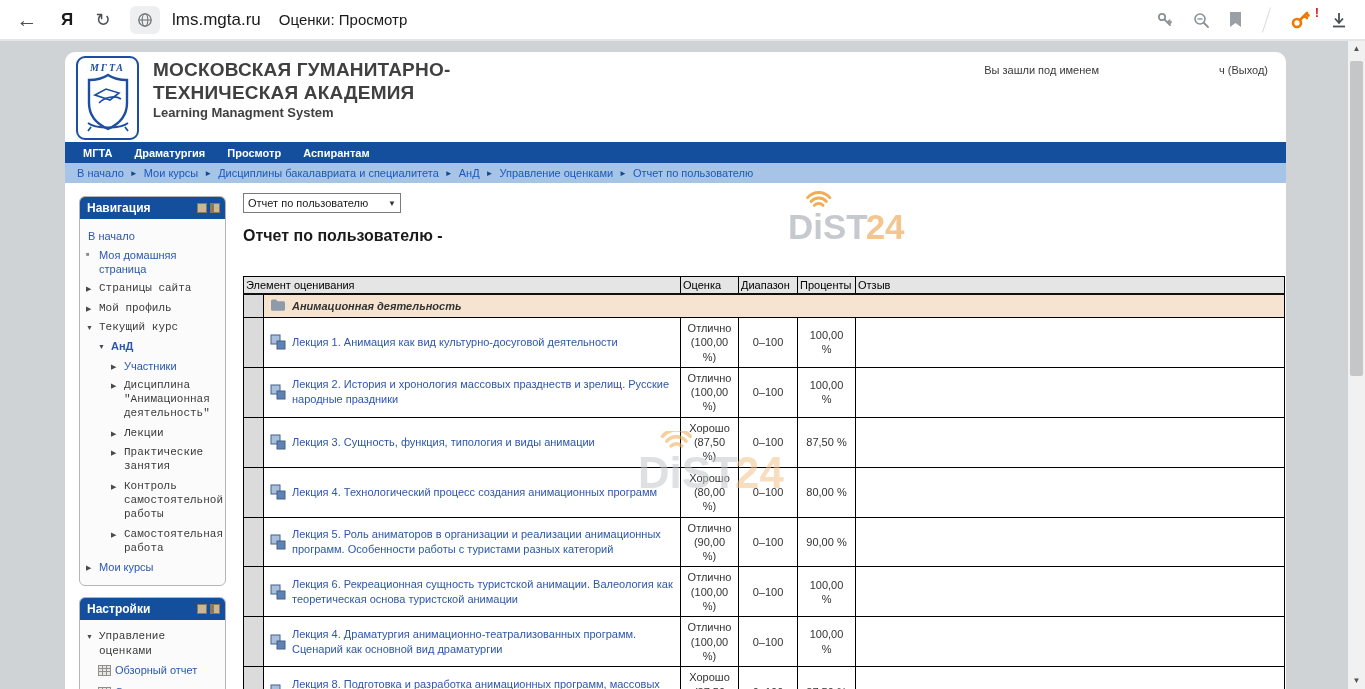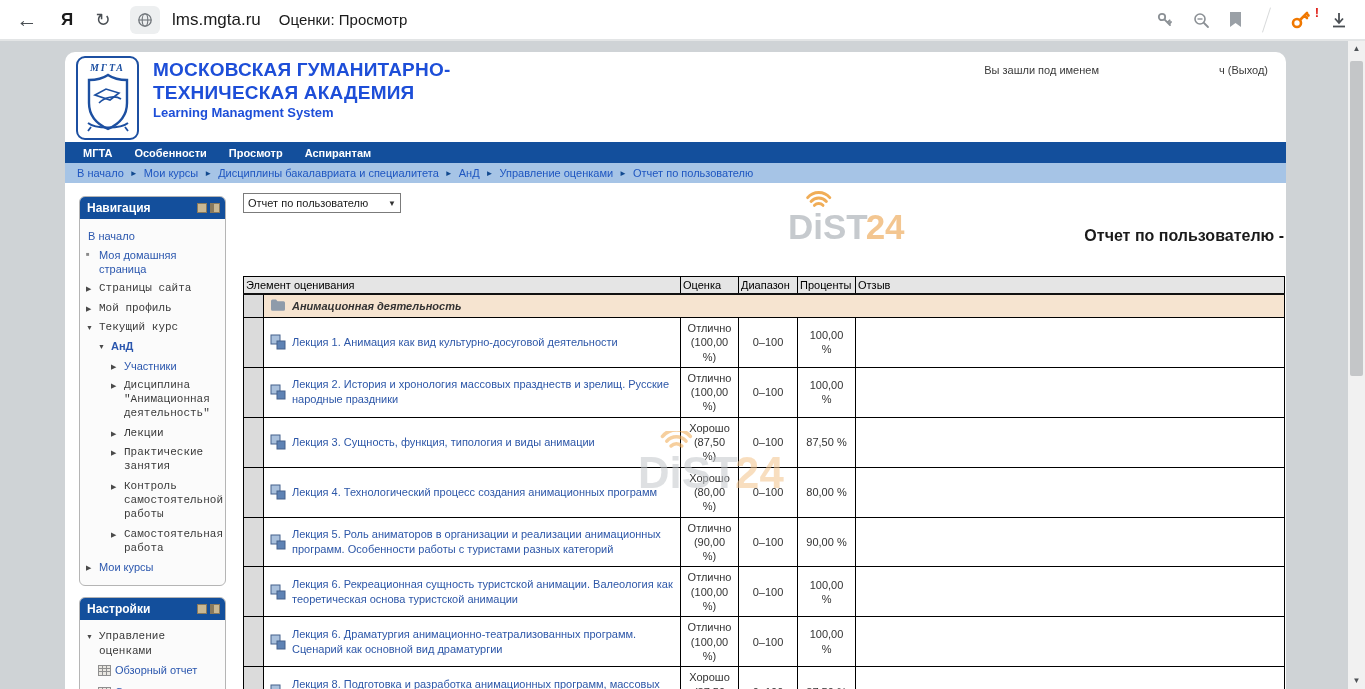--- a/index.html
+++ b/index.html
@@ -34,21 +34,21 @@
   
   .page { position:absolute; left:65px; top:52px; width:1221px; height:760px; background:#fff;
           border-radius:10px 10px 0 0; z-index:10; }
 
   
   .site-header { position:relative; height:90px; }
   .logo-box { position:absolute; left:11px; top:4px; width:63px; height:84px; border:2px solid #1C4FA1;
               border-radius:9px; background:#fff; display:flex; flex-direction:column; align-items:center; }
   .logo-mgta { font-family:"Liberation Serif", serif; font-style:italic; font-weight:bold; font-size:10px;
                letter-spacing:2px; color:#1C4FA1; margin-top:4px; }
-  .site-title { position:absolute; left:88px; top:7px; color:#1d4ed8; }
+  .site-title { position:absolute; left:88px; top:7px; color:#404040; }
   .st-1, .st-2 { font-weight:bold; font-size:19px; line-height:1.2; letter-spacing:0.2px; }
   .st-3 { font-weight:bold; font-size:13px; line-height:1.3; }
   .user-info { position:absolute; right:18px; top:12px; font-size:11px; color:#3a3a3a; }
   .user-info .gap { display:inline-block; width:120px; }
 
   
   .topnav { height:21px; background:#134F9C; display:flex; align-items:center; padding-left:18px; }
   .topnav a { color:#fff; font-weight:bold; font-size:11px; text-decoration:none; margin-right:22px; cursor:pointer; }
 
   
@@ -75,21 +75,21 @@
   .t-link { color:#2B57AE; cursor:pointer; }
   .t-plain { color:#3a3a3a;font-family:Liberation Mono, monospace; }
   .t-bold { font-weight:bold; }
   .gicon { flex:0 0 17px; padding-top:1px; }
 
   
   .main { position:absolute; left:178px; top:10px; width:1041px; }
   .report-select { width:158px; height:20px; border:1px solid #7b7b7b; background:#fff; display:flex;
                    align-items:center; justify-content:space-between; padding:0 4px; font-size:11px; color:#1a1a1a; cursor:pointer; }
   .report-select .arr { font-size:8px; color:#333; }
-  .report-title { text-align:right; font-weight:bold; font-size:16px; color:#1a1a1a; margin-top:14px; }
+  .report-title { text-align:left; font-weight:bold; font-size:16px; color:#1a1a1a; margin-top:14px; }
 
   
   .wm { position:absolute; pointer-events:none; }
   .wm1 { left:545px; top:-2px; opacity:0.95; }
   .wm2 { left:395px; top:238px; opacity:0.55; z-index:5; }
 
   
   .grades-table { border-collapse:collapse; table-layout:fixed; width:1041px; margin-top:31px; font-size:11px; background:#fff; }
   .grades-table th, .grades-table td { border:1px solid #000; padding:3px 6px; vertical-align:middle; }
   .grades-table thead th { border-bottom:2px solid #111; font-weight:normal; text-align:left; padding:2px; background:#e5e5e5; }
@@ -182,21 +182,21 @@
       <div class="st-2">ТЕХНИЧЕСКАЯ АКАДЕМИЯ</div>
       <div class="st-3">Learning Managment System</div>
     </div>
     <div class="user-info">
       <span>Вы зашли под именем</span><span class="gap"></span><span>ч (Выход)</span>
     </div>
   </div>
 
   <div class="topnav">
     <a>МГТА</a>
-    <a>Особенности</a>
+    <a>Драматургия</a>
     <a>Просмотр</a>
     <a>Аспирантам</a>
   </div>
 
   <div class="breadcrumb">
     <a>В начало</a>
     <span class="crumb-sep">►</span>
     <a>Мои курсы</a>
     <span class="crumb-sep">►</span>
     <a>Дисциплины бакалавриата и специалитета</a>
@@ -481,21 +481,21 @@
           </tr>
 
           <tr>
             <td class="indent"></td>
             <td class="el">
                 <span class="cell-flex">
               <span class="ic-lesson"><svg width="16" height="16" viewBox="0 0 16 16">
                       <rect x="1" y="1" width="9" height="9" fill="#A9C0DC" stroke="#44618C"></rect>
                       <rect x="7" y="7" width="8" height="8" fill="#5E82B4" stroke="#44618C"></rect>
                     </svg></span>
-              <a>Лекция 6. Драматургия анимационно-театрализованных программ. Сценарий как основной вид драматургии</a>
+              <a>Лекция 4. Драматургия анимационно-театрализованных программ. Сценарий как основной вид драматургии</a>
                 </span>
               </td>
             <td class="center"><span>Отлично</span><span class="g2">(100,00 %)</span></td>
             <td class="center">0–100</td>
             <td class="center">100,00 %</td>
             <td></td>
           </tr>
 
           <tr>
             <td class="indent"></td>

